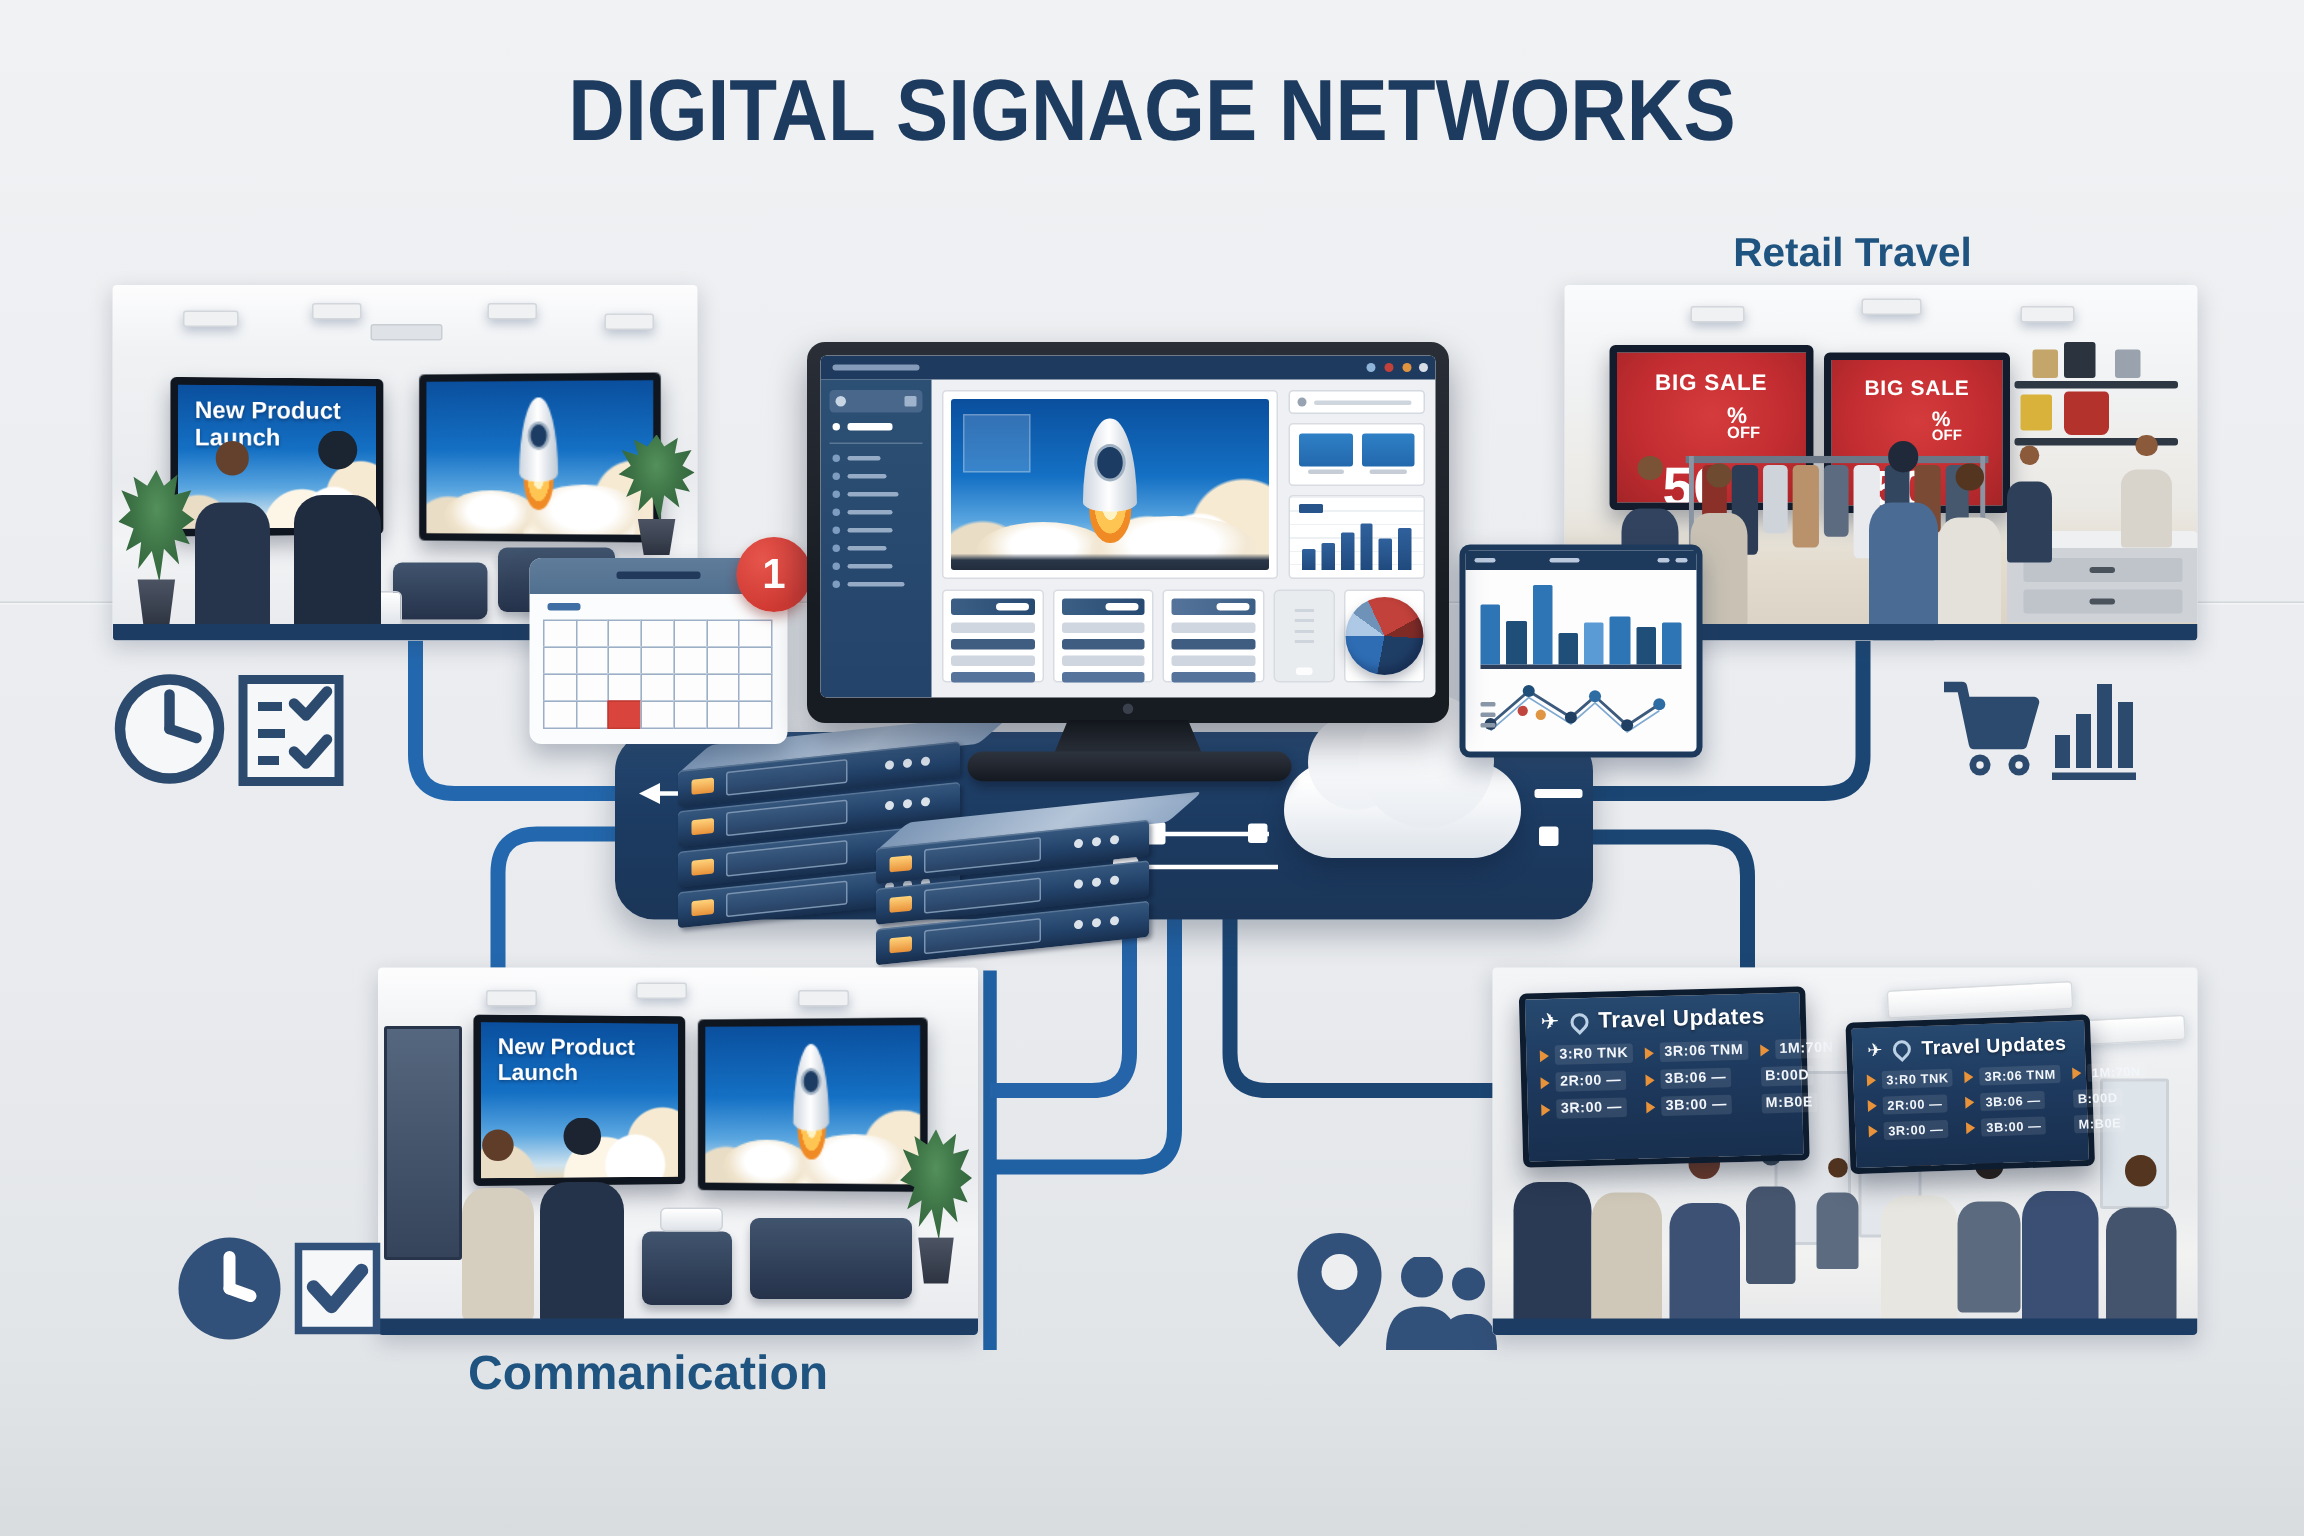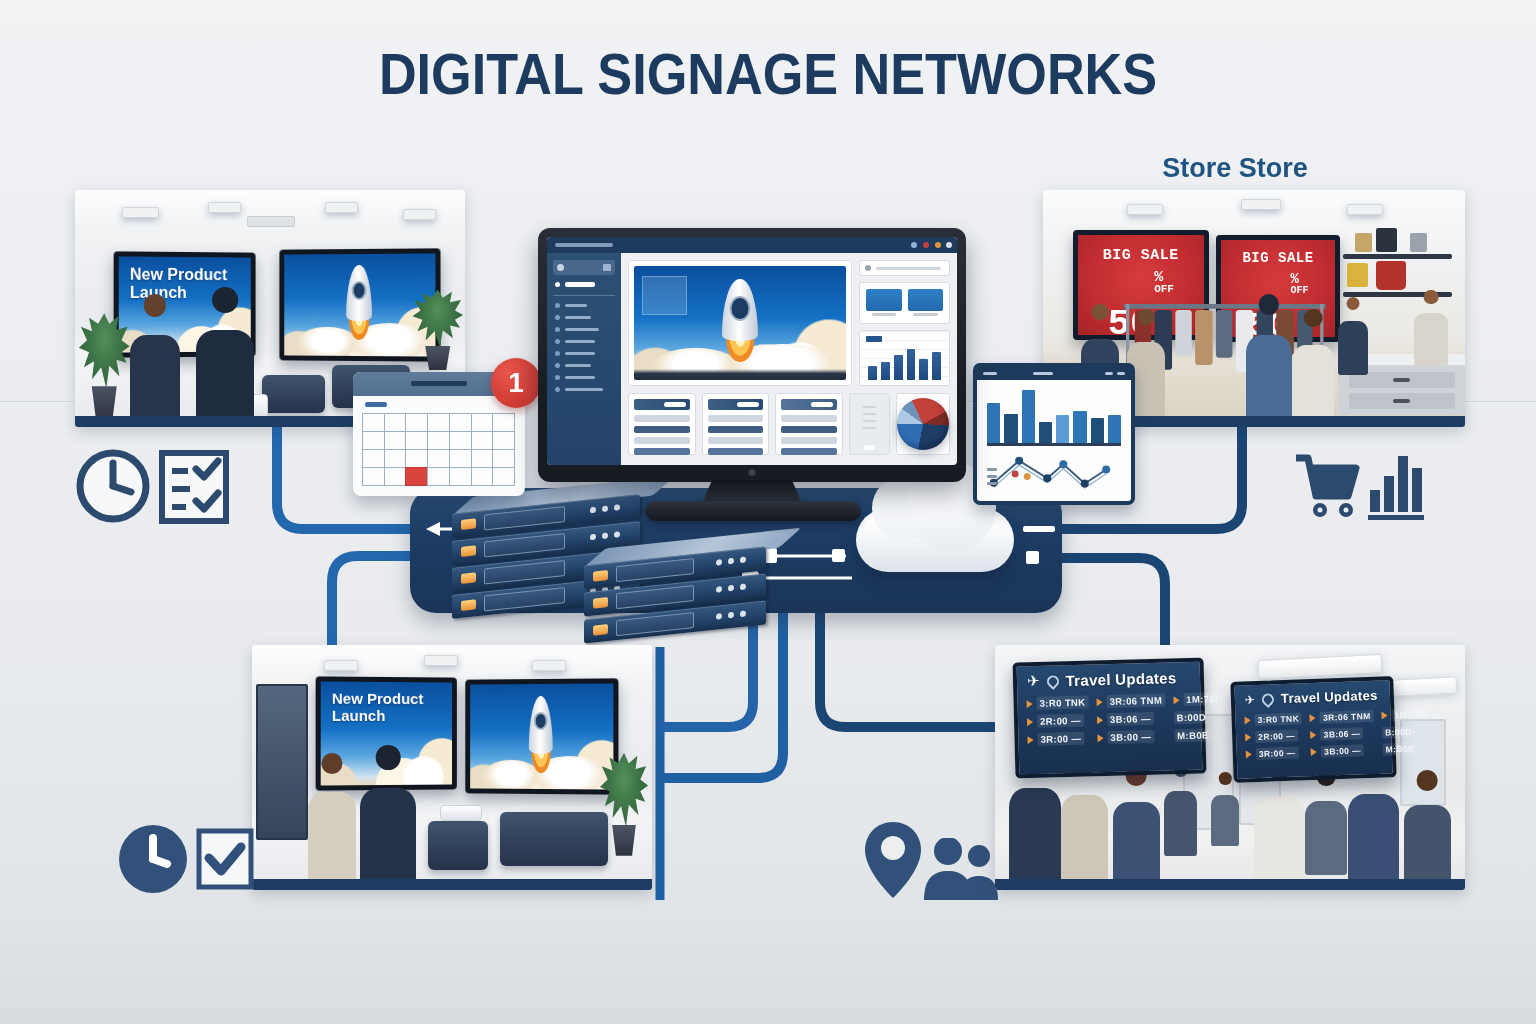--- a/index.html
+++ b/index.html
@@ -93,21 +93,21 @@
     clip-path:polygon(50% 0,60% 14%,78% 4%,74% 22%,96% 18%,84% 36%,100% 44%,84% 52%,94% 66%,74% 62%,80% 84%,60% 70%,54% 100%,44% 72%,26% 88%,30% 64%,10% 72%,20% 52%,0 46%,16% 36%,4% 18%,26% 24%,20% 6%,38% 14%);}
   .plant .pot{position:absolute;left:22%;right:22%;bottom:0;height:30%;
     background:linear-gradient(180deg,#4c5464,#2d3340);clip-path:polygon(6% 0,94% 0,80% 100%,20% 100%);}
 
   .bench{position:absolute;background:linear-gradient(180deg,#41546e,#25324a);border-radius:6px;z-index:5;box-shadow:0 4px 6px rgba(40,50,70,.3);}
   .table{position:absolute;background:linear-gradient(180deg,#ffffff,#dfe3e8);border-radius:4px;z-index:5;border:1px solid #cdd2d8;}
 
   
   .salescreen{position:absolute;border:5px solid #121c2c;border-radius:4px;overflow:hidden;
     background:radial-gradient(ellipse at 50% 42%, #d43b3c 0%, #c32d31 55%, #a42427 100%);
-    box-shadow:0 7px 14px rgba(25,35,55,.35);color:#fff;text-align:center;font-family:Liberation Mono, monospace;}
+    box-shadow:0 7px 14px rgba(25,35,55,.35);color:#fff;text-align:center;}
   .sale-top{font-weight:800;letter-spacing:.5px;margin-top:9%;}
   .sale-row{display:flex;justify-content:center;align-items:flex-start;line-height:.9;margin-top:2%;}
   .sale-num{font-weight:800;margin-top:42px;}
   .sale-side{display:flex;flex-direction:column;align-items:flex-start;font-weight:800;margin-left:2px;margin-top:4%;}
   .shelfbar{position:absolute;height:5px;background:#2e3744;border-radius:2px;z-index:5;}
   .shelfitem{position:absolute;border-radius:2px;z-index:5;}
   .counter{position:absolute;background:linear-gradient(180deg,#eef0f2 0 18%,#cfd3d8 19% 100%);border-radius:3px 3px 0 0;z-index:5;}
   .counter .drawer{position:absolute;left:8%;right:8%;height:26%;background:#bfc4ca;border-radius:2px;}
   .counter .drawer:after{content:"";position:absolute;left:42%;right:42%;top:40%;height:4px;background:#4a525c;border-radius:2px;}
 
@@ -379,21 +379,21 @@
         <div class="cal-cell"></div>
         <div class="cal-cell hl"></div>
         <div class="cal-cell"></div>
         <div class="cal-cell"></div>
         <div class="cal-cell"></div>
         <div class="cal-cell"></div>
       </div>
     <div class="cal-badge">1</div>
   </div>
 
-  <div class="sec-label lbl-retail">Store Store</div>
+  <div class="sec-label lbl-retail">Retail Travel</div>
   <div class="scene" style="left:1043px;top:190px;width:422px;height:237px;">
     <div class="room retailbg"></div>
     <div class="lamp" style="left:20%;top:6%;width:8%;"></div>
     <div class="lamp" style="left:47%;top:4%;width:9%;"></div>
     <div class="lamp" style="left:72%;top:6%;width:8%;"></div>
     <div class="salescreen" style="left:7%;top:17%;width:30%;height:42%;">
       <div class="sale-top" style="font-size:15px;">BIG SALE</div>
       <div class="sale-row">
         <span class="sale-num" style="font-size:37px;">50</span>
         <span class="sale-side">
@@ -678,20 +678,21 @@
       </span>
     <div class="bench" style="left:44%;bottom:8%;width:15%;height:20%;"></div>
     <div class="bench" style="left:62%;bottom:10%;width:27%;height:22%;"></div>
     <div class="plant" style="right:1%;bottom:14%;width:12%;height:42%;">
         <div class="leaves"></div>
         <div class="pot"></div>
       </div>
     <div class="table" style="left:47%;bottom:28%;width:10%;height:6%;"></div>
     <div class="base-strip"></div>
   </div>
+  <div class="sec-label lbl-communication">Commanication</div>
 
   <svg class="icon-abs" style="left:117px;top:822px;" width="72" height="74" viewBox="0 0 72 74">
     <circle cx="36" cy="37" r="34" fill="#32517a"></circle>
     <line x1="36" y1="37" x2="36" y2="16" stroke="#ffffff" stroke-width="8" stroke-linecap="round"></line>
     <line x1="36" y1="37" x2="50" y2="42" stroke="#ffffff" stroke-width="8" stroke-linecap="round"></line>
   </svg>
   <svg class="icon-abs" style="left:196px;top:828px;" width="58" height="62" viewBox="0 0 58 62">
     <rect x="3" y="3" width="52" height="56" fill="#f6f7f8" stroke="#32517a" stroke-width="5"></rect>
     <path d="M13,30 l12,13 l20,-24" stroke="#32517a" stroke-width="9" fill="none" stroke-linecap="round" stroke-linejoin="round"></path>
   </svg>

